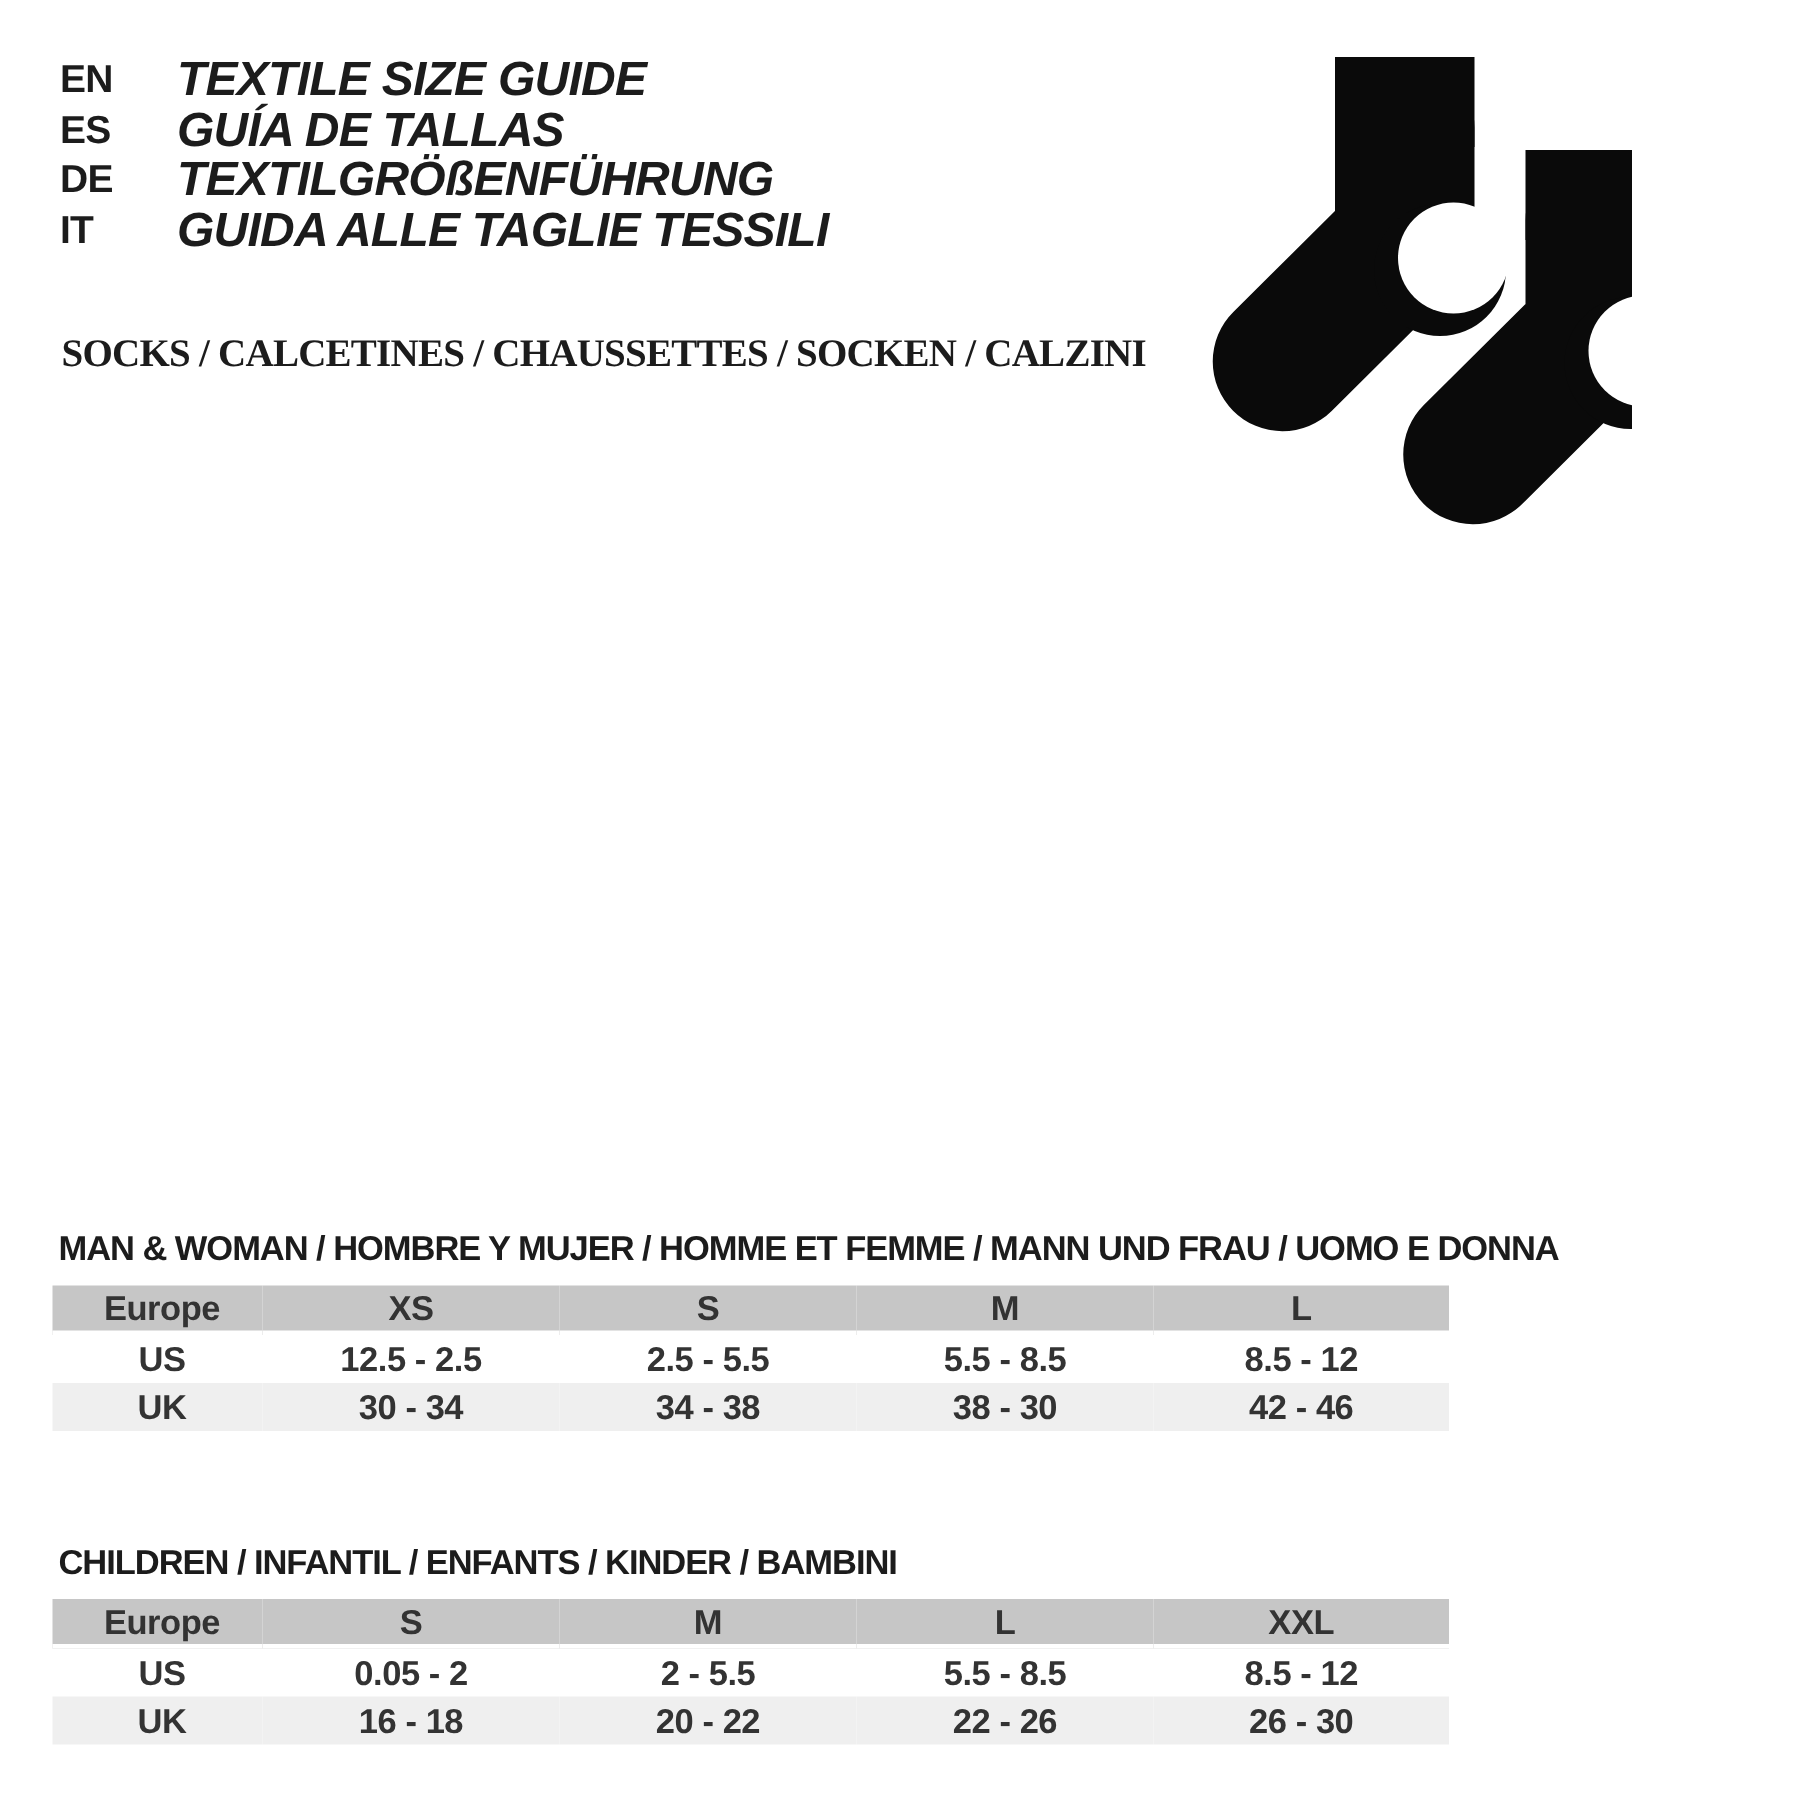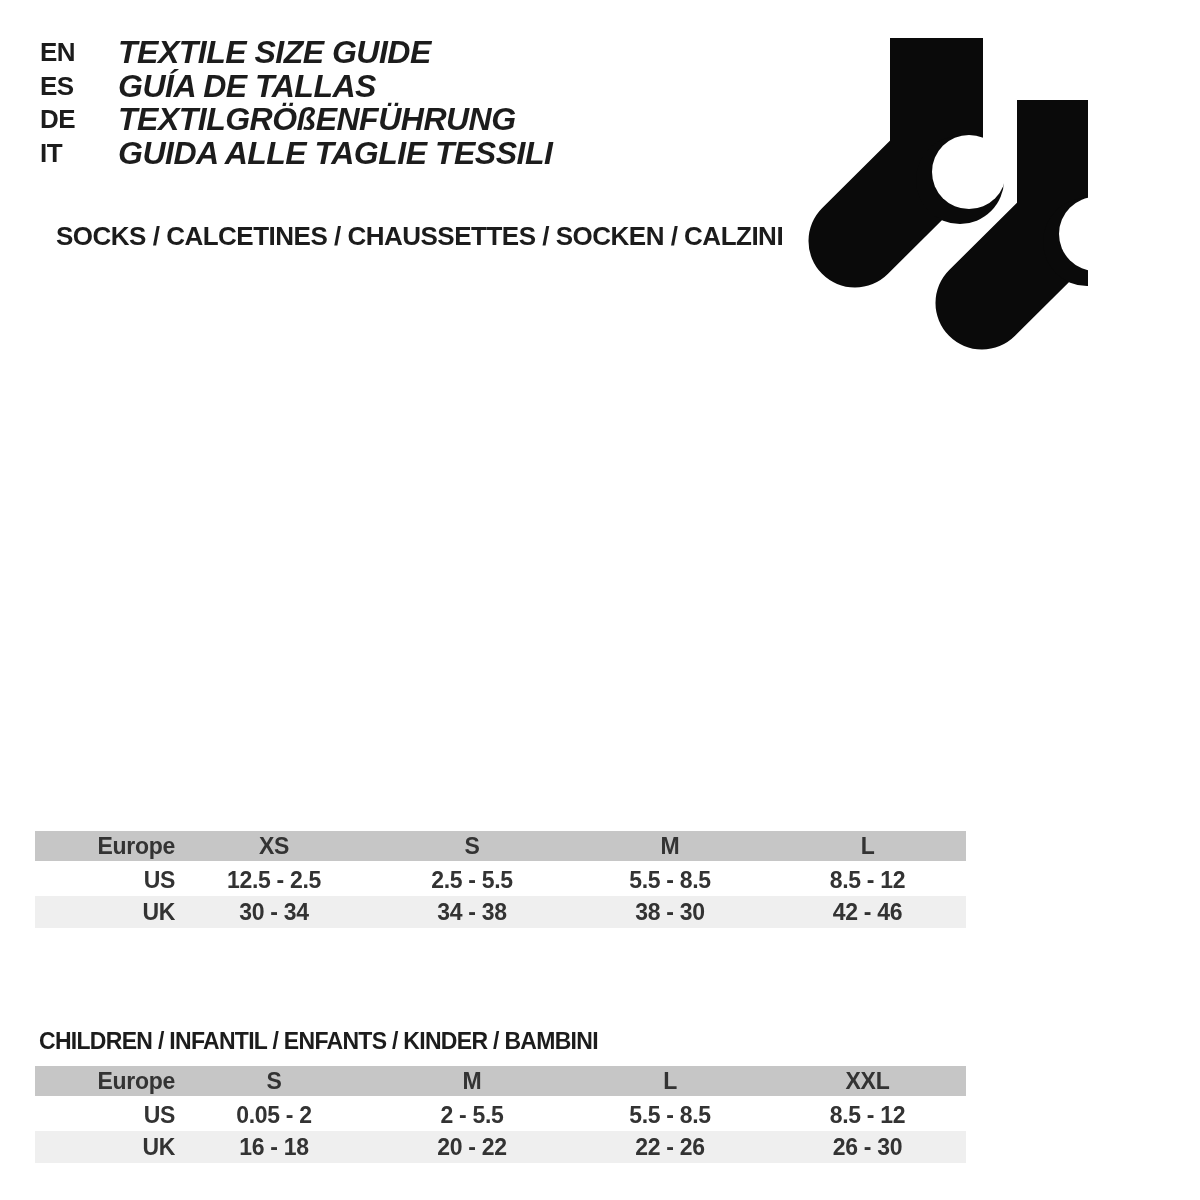--- a/index.html
+++ b/index.html
@@ -16,34 +16,34 @@
     position:relative;width:1088px;height:1200px;background:var(--page-bg);
     font-family:"Liberation Sans","DejaVu Sans",sans-serif;font-weight:bold;
     overflow:hidden;
   }
   
   .langs{position:absolute;left:40px;top:36px;}
   .lang-row{display:flex;height:33.5px;align-items:center;}
   .lang-code{width:78px;font-size:26px;letter-spacing:-0.5px;color:var(--title-text);}
   .lang-label{font-size:32px;letter-spacing:-0.5px;color:var(--title-text);white-space:nowrap;font-style:italic;}
   
-  .category{position:absolute;left:56px;top:221px;font-size:26px;letter-spacing:-0.5px;color:var(--title-text);white-space:nowrap;}
+  .category{position:absolute;left:41px;top:221px;font-size:26px;letter-spacing:-0.5px;color:var(--title-text);white-space:nowrap;font-family:Liberation Serif, serif;}
   
   .socks-icon{position:absolute;left:790px;top:20px;width:330px;height:330px;}
   
   .size-section{position:absolute;left:35px;width:931px;}
   .size-section.first{top:819px;}
   .size-section.second{top:1028px;}
   .table-title{font-size:23px;letter-spacing:-0.7px;line-height:26px;color:var(--title-text);margin-left:4px;white-space:nowrap;font-weight:bold;}
   table{border-collapse:separate;border-spacing:0;width:931px;margin-top:12px;table-layout:fixed;}
   th,td{font-size:23px;letter-spacing:-0.3px;color:var(--cell-text);text-align:center;font-weight:bold;overflow:hidden;}
   thead th{height:30px;background:var(--header-row-bg);border-bottom:3px solid var(--page-bg);}
   tbody td{height:32px;}
   tbody tr.alt td{background:var(--alt-row-bg);}
-  .region-col{text-align:right;padding-left:6px;}
+  .region-col{text-align:center;padding-left:6px;}
 </style>
 </head>
 <body>
 
 <div class="page">
 
   <div class="langs">
     <div class="lang-row">
       <span class="lang-code">EN</span>
       <span class="lang-label">TEXTILE SIZE GUIDE</span>
@@ -73,20 +73,21 @@
     </g>
     <g transform="translate(127,62)">
       <path d="M 146.5 65 L 146.5 140 L 65 221" fill="none" stroke="var(--icon-color)" stroke-width="93" stroke-linecap="round" stroke-linejoin="round"></path>
       <rect x="100" y="18" width="93" height="60" fill="var(--icon-color)"></rect>
       <circle cx="170" cy="160" r="44" fill="var(--icon-color)"></circle>
       <circle cx="179" cy="152" r="37" fill="var(--page-bg)"></circle>
     </g>
   </svg>
 
   <section class="size-section first">
+    <h2 class="table-title">MAN &amp; WOMAN / HOMBRE Y MUJER / HOMME ET FEMME / MANN UND FRAU / UOMO E DONNA</h2>
     <table>
       <colgroup>
           <col style="width:140px">
           <col style="width:198px">
           <col style="width:198px">
           <col style="width:198px">
           <col style="width:197px">
         </colgroup>
       <thead>
         <tr>

